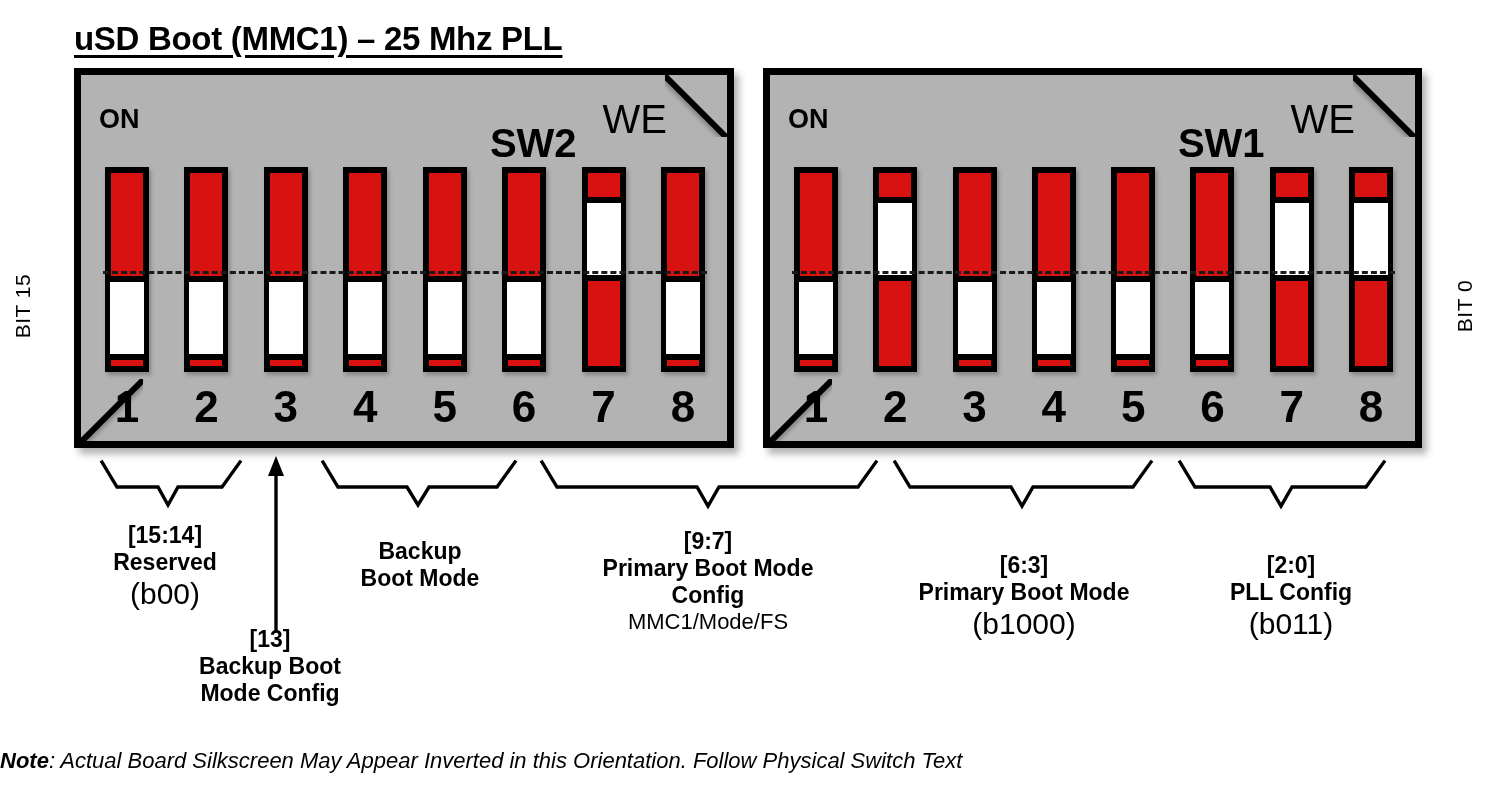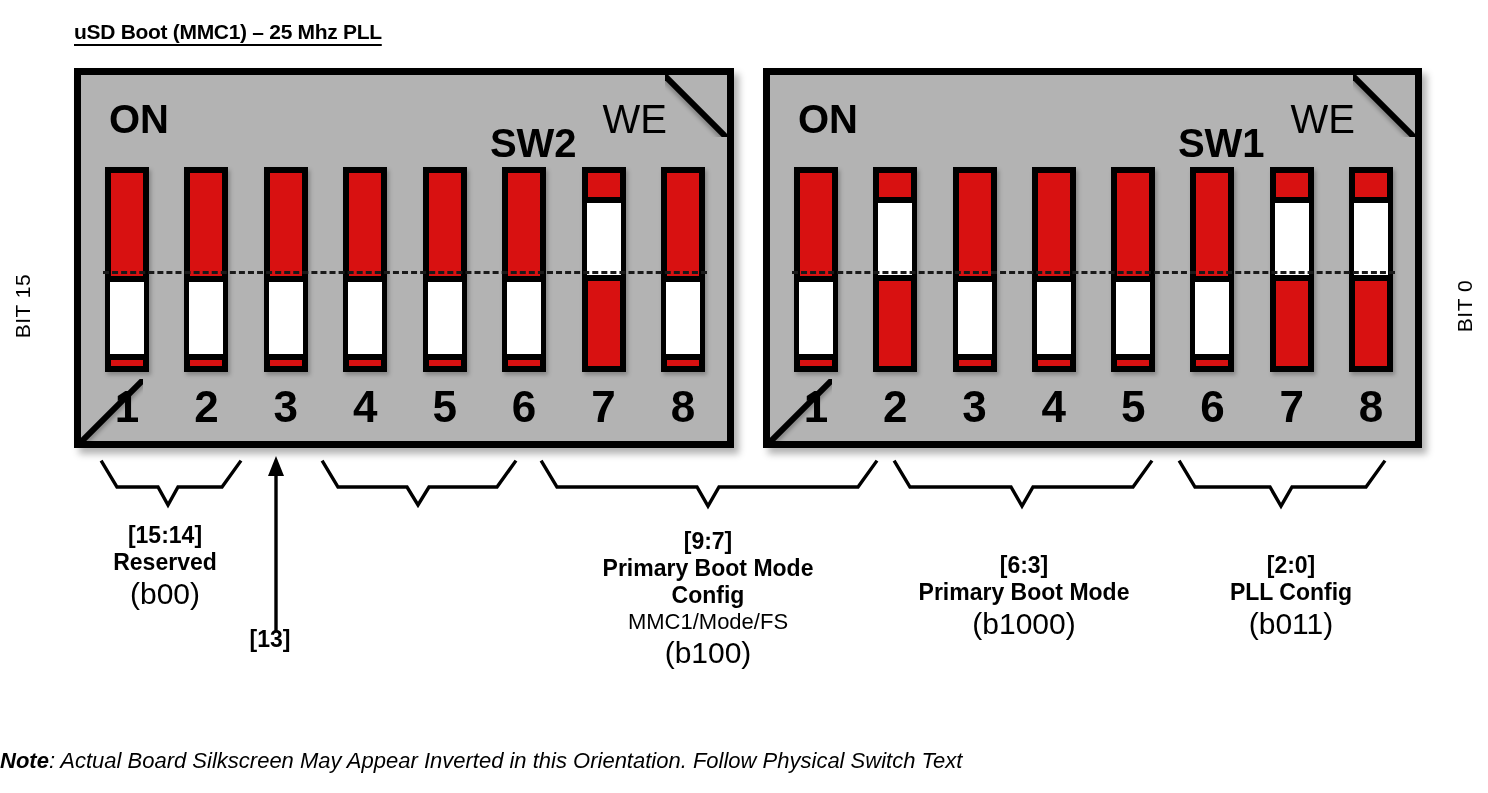--- a/index.html
+++ b/index.html
@@ -14,21 +14,21 @@
     font-family: "Liberation Sans", sans-serif;
     color: #000000;
     overflow: hidden;
   }
 
   
   #diagram-title {
     position: absolute;
     left: 74px;
     top: 20px;
-    font-size: 21px;
+    font-size: 33px;
     font-weight: bold;
     letter-spacing: -0.3px;
     text-decoration: underline;
     text-underline-offset: 5px;
     white-space: nowrap;
   }
 
   
   .bit-label {
     position: absolute;
@@ -100,25 +100,25 @@
     left: 0;
     right: 0;
     top: 16px;
     height: 56px;
     display: flex;
     align-items: center;
     padding: 0 18px;
     box-sizing: border-box;
   }
   .hdr-on {
-    font-size: 40px;
+    font-size: 27px;
     font-weight: bold;
     line-height: 1;
     flex: 0 0 auto;
-    margin-left: 10px;
+    margin-left: 0;
   }
   .hdr-name {
     flex: 1 1 auto;
     text-align: right;
     font-size: 40px;
     font-weight: bold;
     line-height: 1;
     padding-right: 26px;
     margin-top: 47px;
   }
@@ -373,30 +373,31 @@
 </svg>
 
 <div class="annotation" id="annotation-15-14">
   <div class="ann-range">[15:14]</div>
   <div class="ann-name">Reserved</div>
   <div class="ann-value">(b00)</div>
 </div>
 
 <div class="annotation" id="annotation-13">
   <div class="ann-range">[13]</div>
+  <div class="ann-name">Backup Boot<br>Mode Config</div>
 </div>
 
 <div class="annotation" id="annotation-12-10">
+  <div class="ann-name">Backup<br>Boot Mode</div>
 </div>
 
 <div class="annotation" id="annotation-9-7">
   <div class="ann-range">[9:7]</div>
   <div class="ann-name">Primary Boot Mode<br>Config</div>
   <div class="ann-detail">MMC1/Mode/FS</div>
-  <div class="ann-value">(b100)</div>
 </div>
 
 <div class="annotation" id="annotation-6-3">
   <div class="ann-range">[6:3]</div>
   <div class="ann-name">Primary Boot Mode</div>
   <div class="ann-value">(b1000)</div>
 </div>
 
 <div class="annotation" id="annotation-2-0">
   <div class="ann-range">[2:0]</div>

